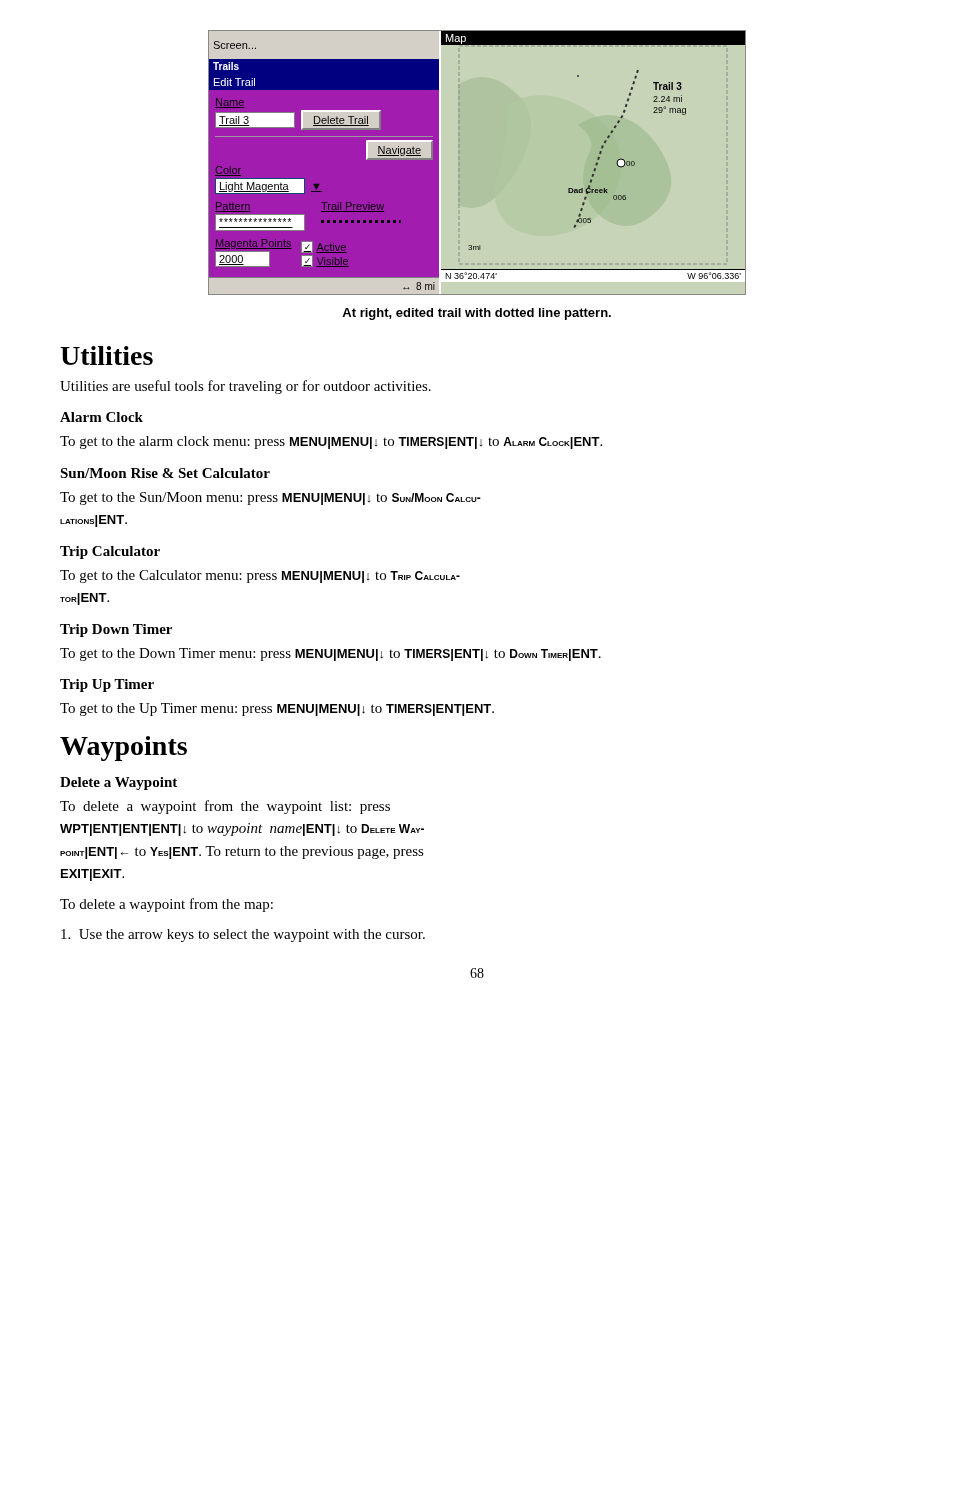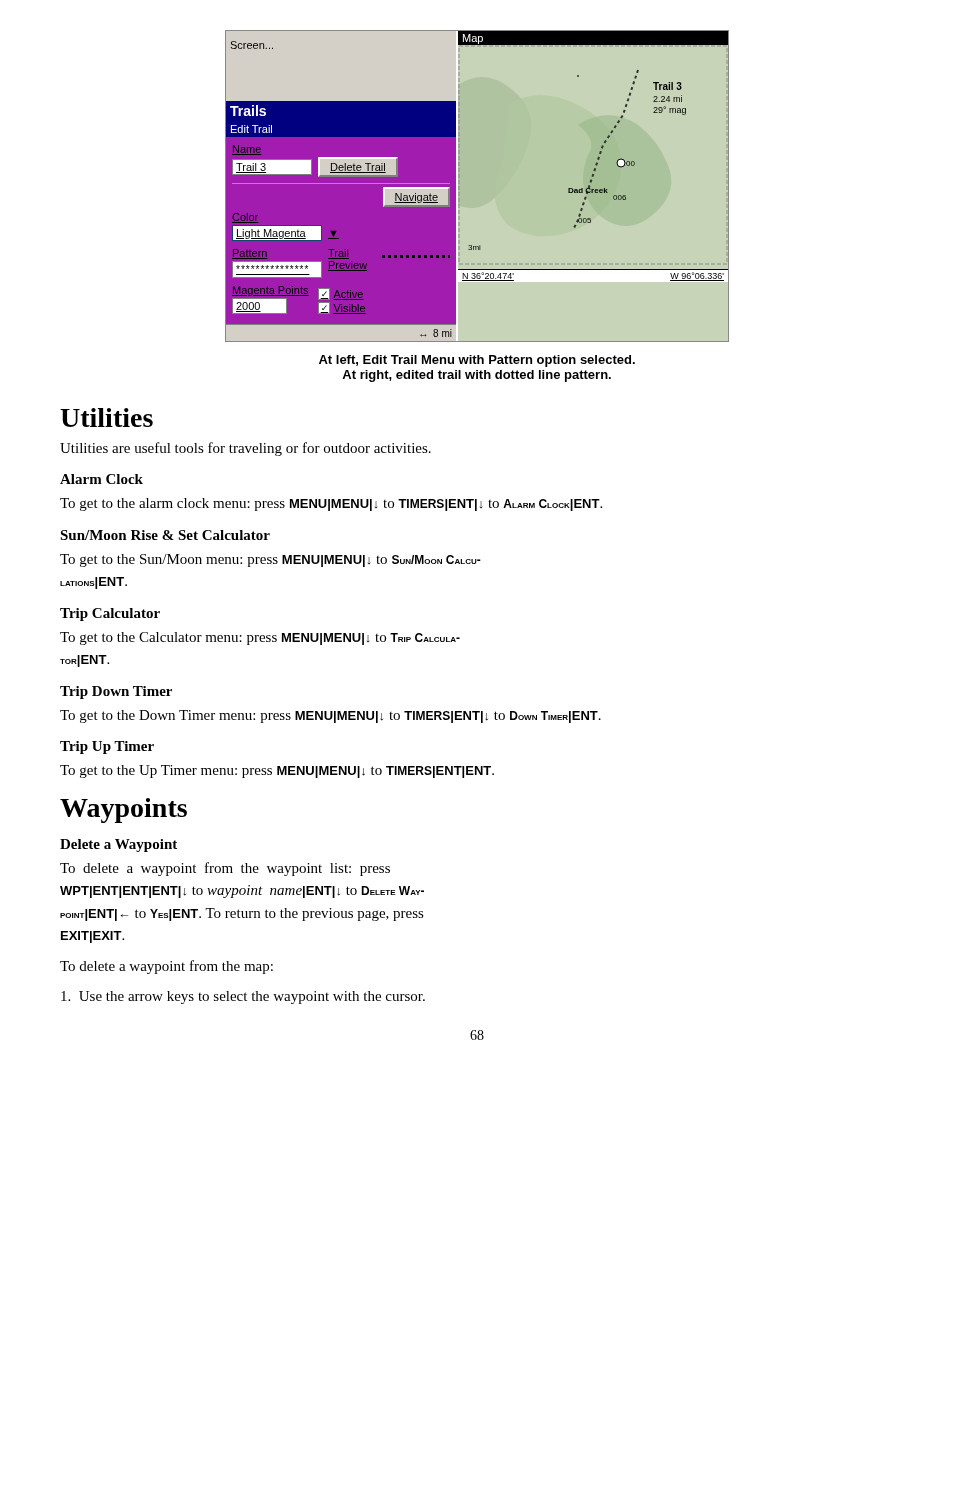--- a/index.html
+++ b/index.html
@@ -31,23 +31,22 @@
       width: 230px;
       background: #d4d0c8;
       font-family: Arial, sans-serif;
       font-size: 11px;
     }
 
     .trails-header {
       background: #000080;
       color: #fff;
       padding: 2px 4px;
-      font-size: 14px;
+      font-size: 10px;
       font-weight: bold;
-      margin-top: 42px;
     }
 
     .edit-trail-header {
       background: #000080;
       color: #fff;
       padding: 2px 4px;
       font-size: 11px;
     }
 
     .left-panel .content {
@@ -114,20 +113,21 @@
       background: #fff;
       border: 1px solid #808080;
       padding: 2px 3px;
       font-size: 10px;
       width: 90px;
       letter-spacing: 1px;
     }
 
     .trail-preview-area {
       display: flex;
+      flex-direction: column;
       align-items: flex-start;
     }
 
     .trail-preview-label {
       font-size: 11px;
     }
 
     .trail-preview-line {
       width: 80px;
       height: 3px;
@@ -174,25 +174,24 @@
       gap: 4px;
       font-size: 10px;
     }
 
     .arrow-icon {
       font-size: 11px;
     }
 
     
     .right-panel {
-      width: 270px;
+      width: 304px;
       background: #c8d4b8;
       position: relative;
       overflow: hidden;
-      text-decoration: underline;
     }
 
     .map-header {
       background: #000;
       color: #fff;
       padding: 1px 4px;
       font-size: 11px;
       font-family: Arial, sans-serif;
     }
 
@@ -396,21 +395,20 @@
       <div class="map-footer">
         <span style="font-size:9px; font-family:Arial;">N  36°20.474'</span>
         <span style="font-size:9px; font-family:Arial;">W  96°06.336'</span>
       </div>
     </div>
 
   </div>
 </div>
 
 <div class="caption">
-  <div>At left, Edit Trail Menu with Pattern option selected.</div>
   <div>At right, edited trail with dotted line pattern.</div>
 </div>
 
 <h2 class="section-title">Utilities</h2>
 <p class="section-intro">Utilities are useful tools for traveling or for outdoor activities.</p>
 
 <div class="subsection-title">Alarm Clock</div>
 <p class="body-text">
   To get to the alarm clock menu: press <b>MENU</b><b>|</b><b>MENU</b><b>|↓</b> to <b>T<span style="font-variant:small-caps;font-family:Arial;font-size:12px;font-weight:bold;">IMERS</span></b><b>|</b><b>ENT</b><b>|↓</b>
   to <span class="small-caps">Alarm Clock</span><b>|ENT</b>.

